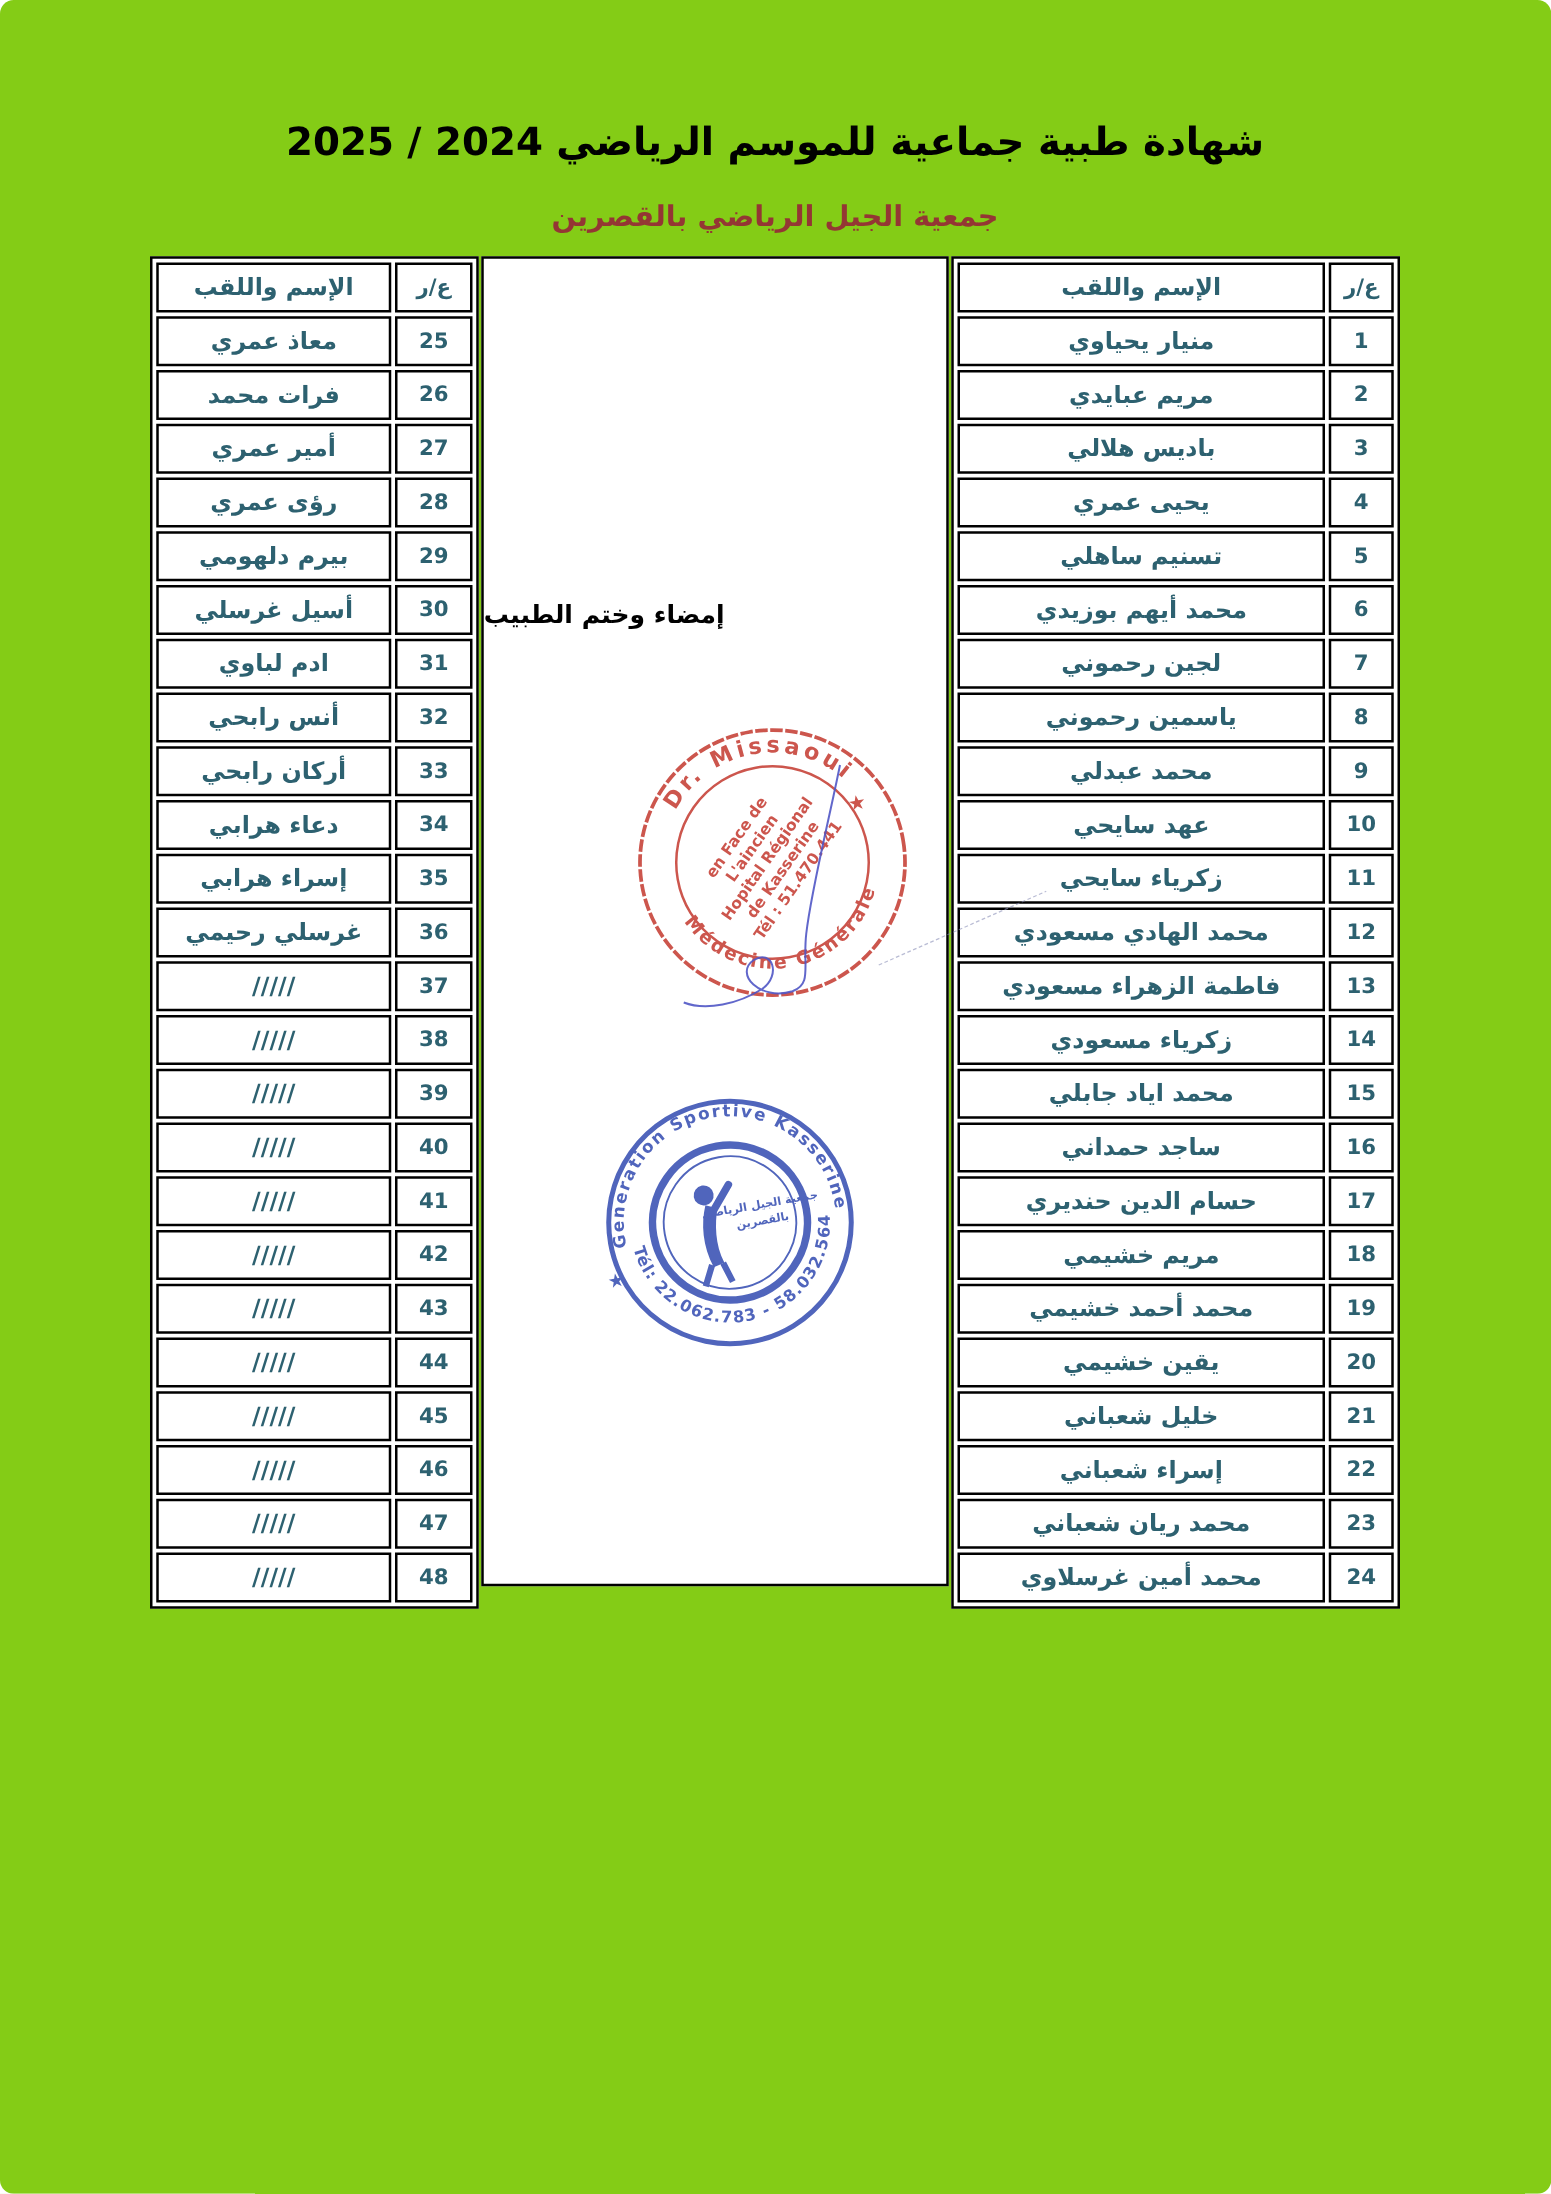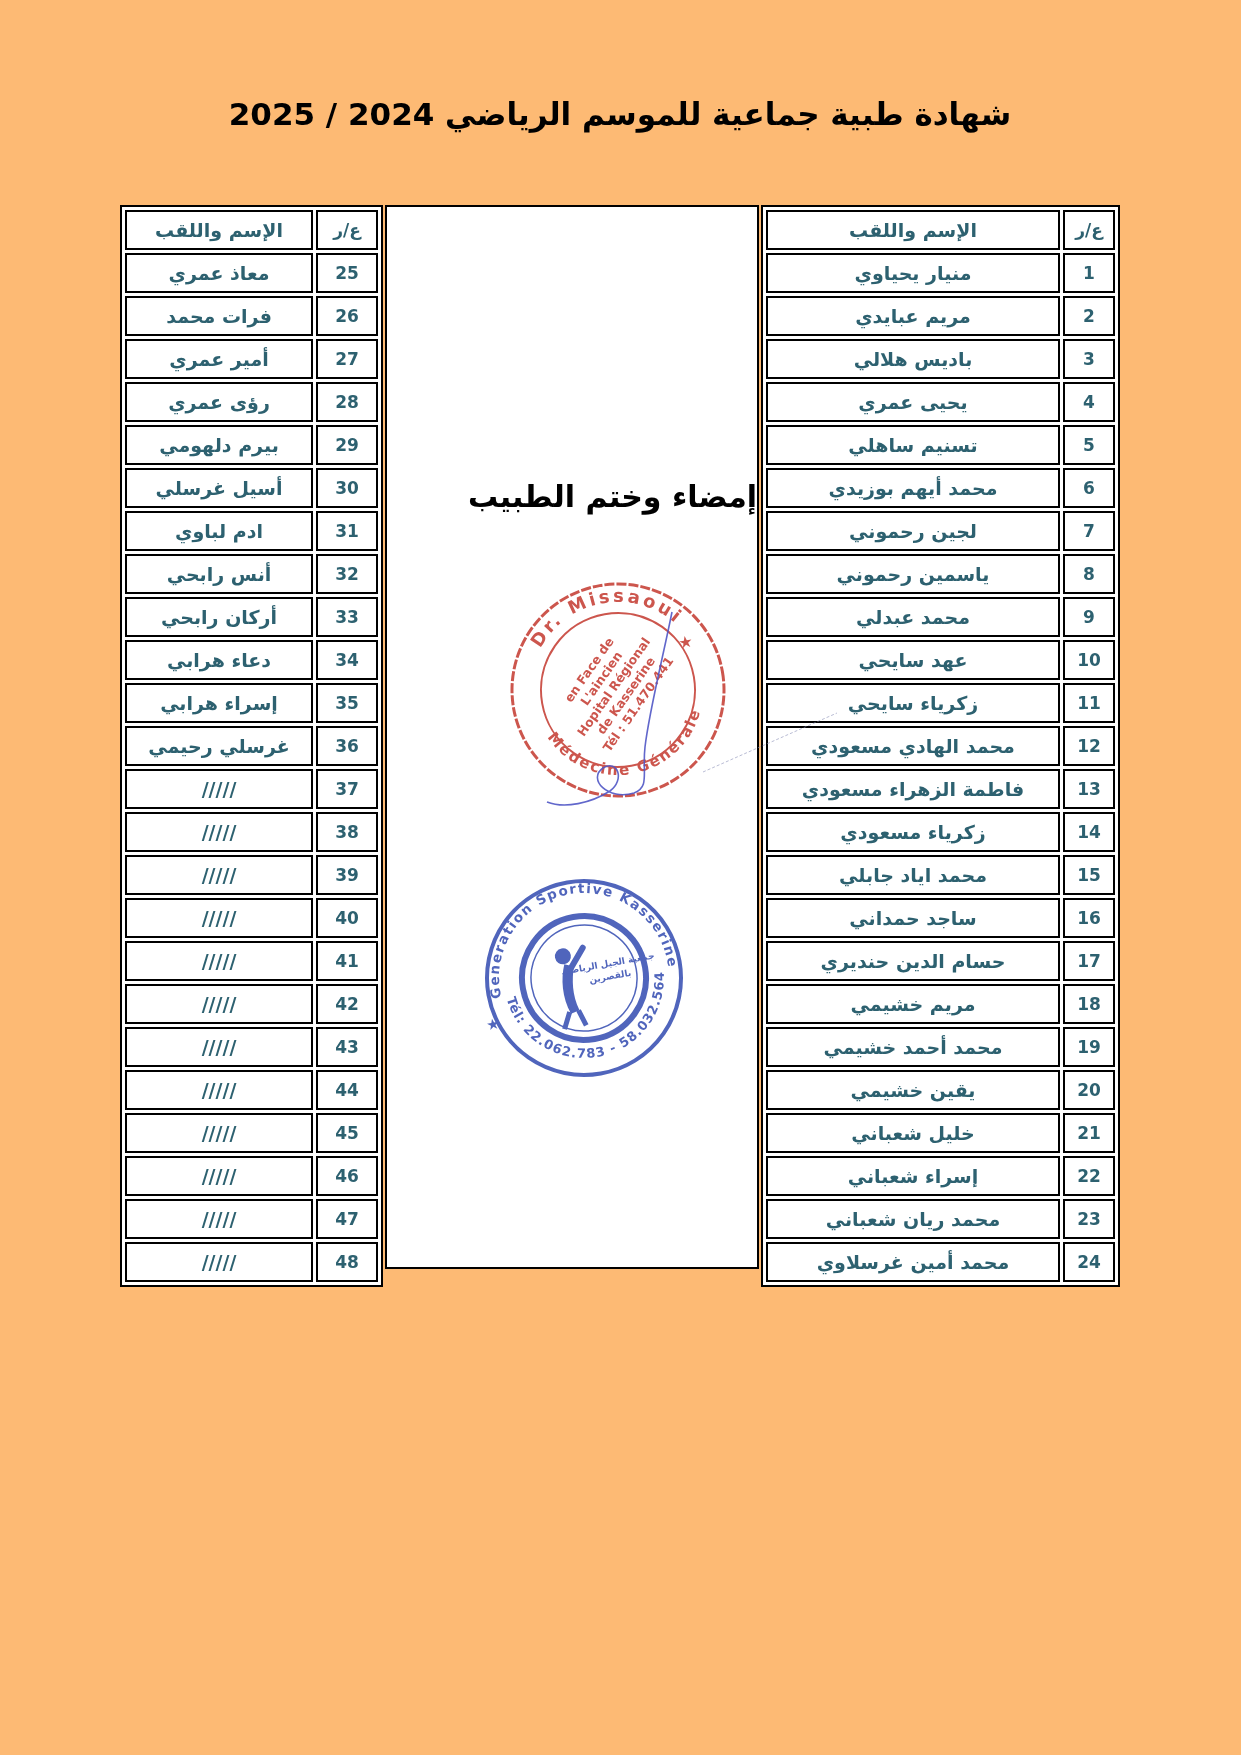--- a/index.html
+++ b/index.html
@@ -1,48 +1,49 @@
 <!DOCTYPE html>
 <html lang="ar" dir="rtl"><head>
 <meta charset="utf-8">
 <style>
   html,body{margin:0;padding:0;background:#ffffff;}
   body{width:1241px;height:1755px;font-family:"DejaVu Sans",sans-serif;}
-  .page{position:relative;width:1241px;height:1755px;background:#fdba74;direction:rtl;overflow:hidden;}
+  .page{position:relative;width:1241px;height:1755px;background:#84cc16;direction:rtl;overflow:hidden;border-radius:11px;}
   .doc-title{position:absolute;top:96px;right:121px;width:1000px;text-align:center;
     font-size:31px;font-weight:bold;color:#000;}
   .doc-subtitle{position:absolute;top:161px;right:121px;width:1000px;text-align:center;
     font-size:23px;font-weight:bold;color:#943634;}
   .tables{position:absolute;top:205px;right:121px;width:1000px;display:flex;direction:rtl;
     gap:2px;align-items:flex-start;}
   table.roster{border-collapse:separate;border-spacing:3px;border:2px solid #000;background:#fff;}
   table.roster td{border:2px solid #000;text-align:center;vertical-align:middle;
     font-weight:bold;color:#2d6170;background:#fff;}
   td.hdr{height:66px;color:#e3242b;font-size:21px;}
   td.name{height:34px;font-size:19px;}
   td.num{height:34px;font-size:17px;}
   .t-right td.name{width:288px;}
   .t-right td.num{width:46px;}
   .t-left td.name{width:182px;}
   .t-left td.num{width:56px;}
   .mid-cell{flex:1;height:1064px;border:2px solid #000;position:relative;background:#fff;
     box-sizing:border-box;}
-  .mid-label{position:absolute;top:272px;left:0;width:100%;text-align:right;
-    font-size:30px;font-weight:bold;color:#000;}
+  .mid-label{position:absolute;top:272px;left:0;width:100%;text-align:left;
+    font-size:20px;font-weight:bold;color:#000;}
   .stamp{position:absolute;pointer-events:none;}
   .stamp-red{left:116px;top:368px;transform:rotate(-10deg);opacity:.85;}
   .stamp-blue{left:92px;top:666px;transform:rotate(-10deg);opacity:.9;}
   .sig-svg{position:absolute;left:0;top:0;overflow:visible;pointer-events:none;}
 </style>
 </head>
 <body>
 
 <div class="page">
 
   <div class="doc-title">شهادة طبية جماعية للموسم الرياضي 2024 / 2025</div>
+  <div class="doc-subtitle">جمعية الجيل الرياضي بالقصرين</div>
 
   <div class="tables">
 
     <table class="roster t-right">
       <tbody id="right-tbody">
         <tr>
           <td class="hdr num">ع/ر</td>
           <td class="hdr name">الإسم واللقب</td>
         </tr>
       <tr>

